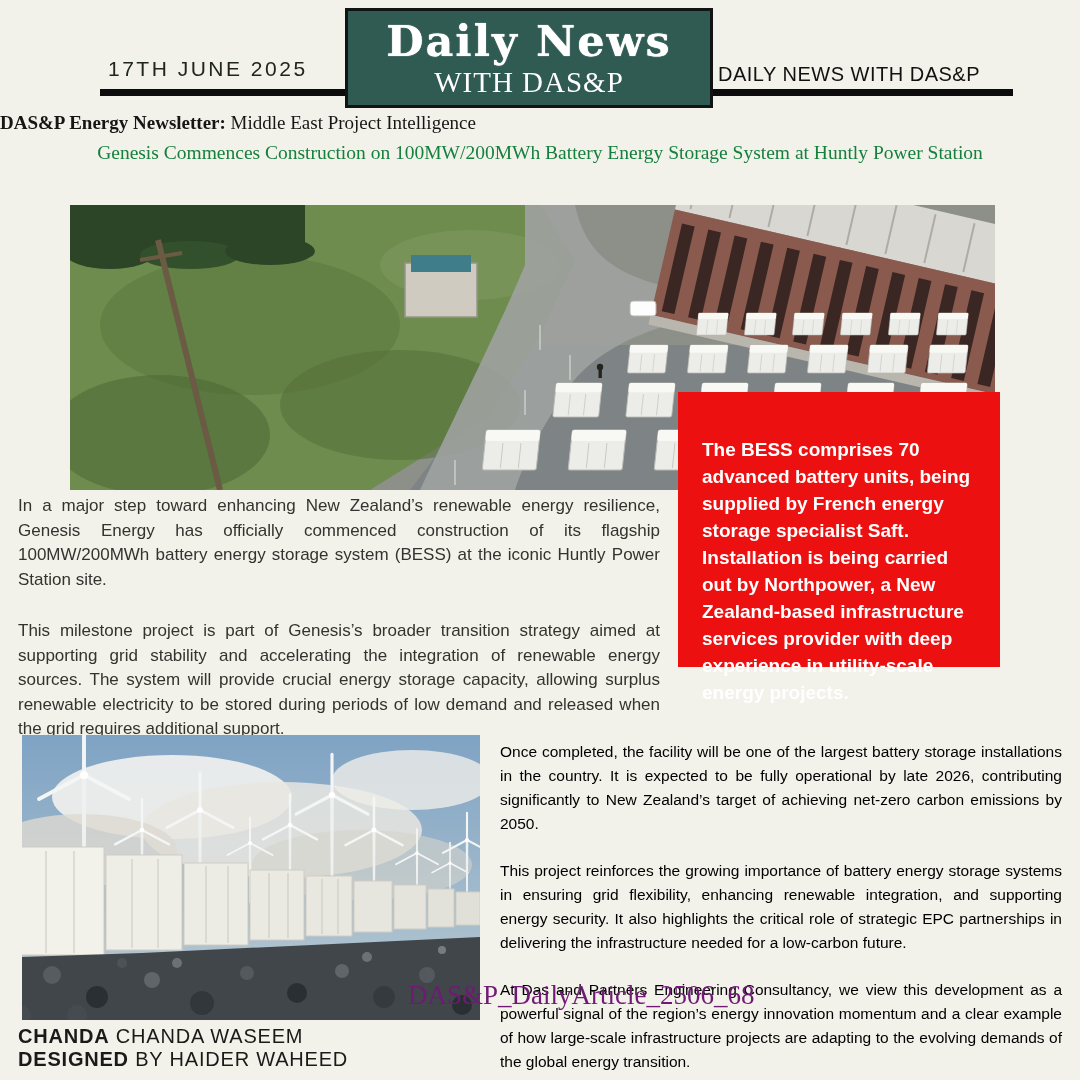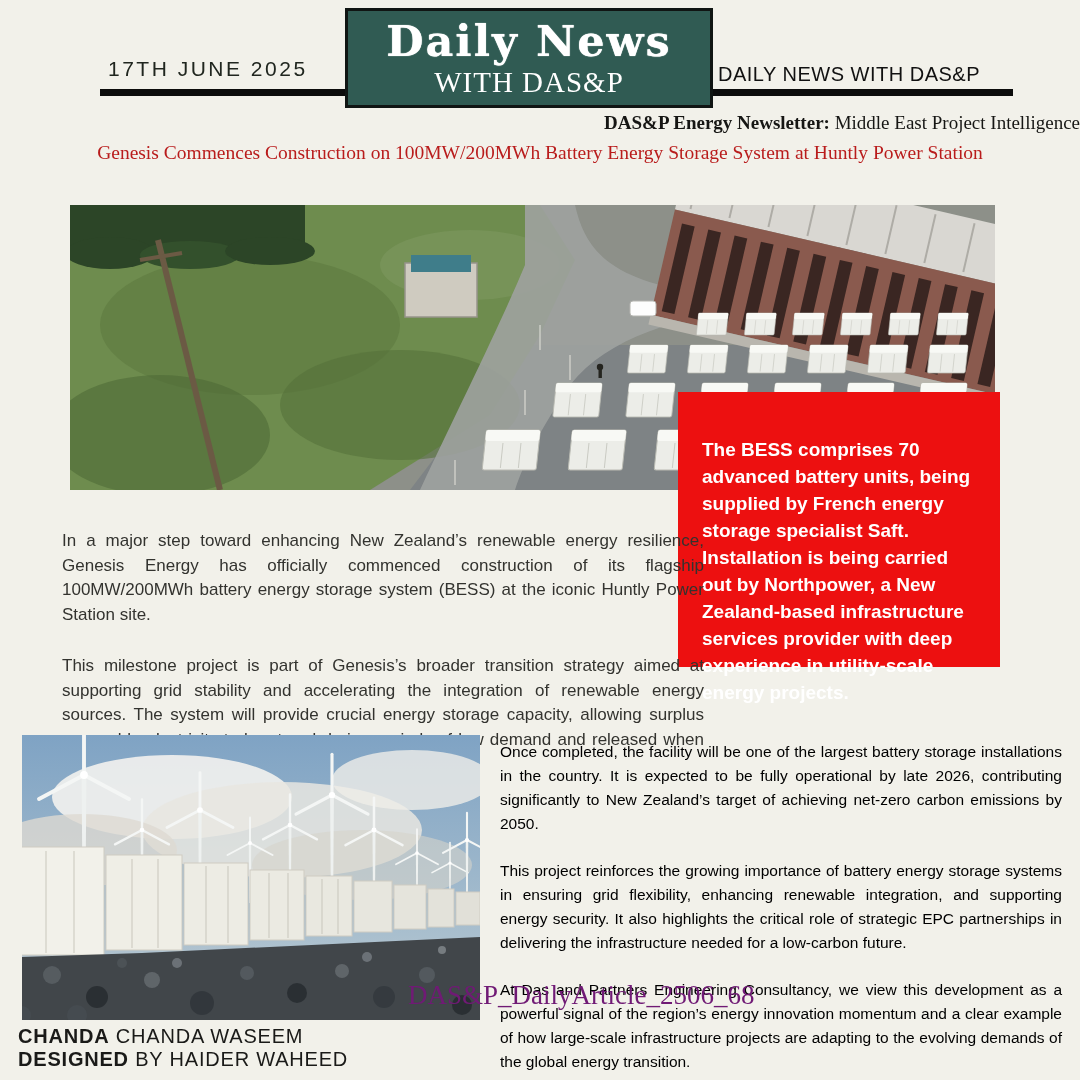--- a/index.html
+++ b/index.html
@@ -27,42 +27,42 @@
   .masthead-subtitle{
     font-family:"Liberation Serif",serif;font-size:29px;line-height:32px;color:#ffffff;
     letter-spacing:1px;margin-top:2px;
   }
   .header-brand{
     position:absolute;right:100px;top:63px;font-size:20px;letter-spacing:.5px;
     color:#111;font-stretch:condensed;
   }
   
   .subhead{
-    position:absolute;left:0;top:112px;width:1080px;text-align:right;
+    position:absolute;left:0;top:112px;width:1080px;text-align:left;
     font-family:"Liberation Serif",serif;font-size:19px;color:#161614;
   }
   .subhead .b{font-weight:bold;}
   .headline{
     position:absolute;left:0;top:142px;width:1080px;margin:0;text-align:center;
-    font-family:"Liberation Serif",serif;font-weight:normal;font-size:19.5px;color:#b91c1c;
+    font-family:"Liberation Serif",serif;font-weight:normal;font-size:19.5px;color:#15803d;
   }
   
   .fig-main{position:absolute;left:70px;top:205px;width:925px;height:285px;background:#8D9089;overflow:hidden;}
   .fig-secondary{position:absolute;left:22px;top:735px;width:458px;height:285px;background:#87A7C2;overflow:hidden;}
   .fig-main svg,.fig-secondary svg{display:block;}
   
   .callout{
     position:absolute;left:678px;top:392px;width:322px;height:275px;box-sizing:border-box;
     background:#ED1010;padding:44px 26px 0 24px;
   }
   .callout p{
     margin:0;color:#ffffff;font-weight:bold;font-size:19px;line-height:27px;
   }
   
-  .left-col{position:absolute;left:18px;top:529px;width:642px;margin-left:44px;}
+  .left-col{position:absolute;left:18px;top:494px;width:642px;}
   .left-col p{
     margin:0 0 27px 0;font-size:17px;line-height:24.5px;color:#33332f;
     text-align:justify;
   }
   .right-col{position:absolute;left:500px;top:740px;width:562px;}
   .right-col p{
     margin:0 0 23px 0;font-size:15.5px;line-height:24px;color:#000000;
     text-align:justify;
   }
   

